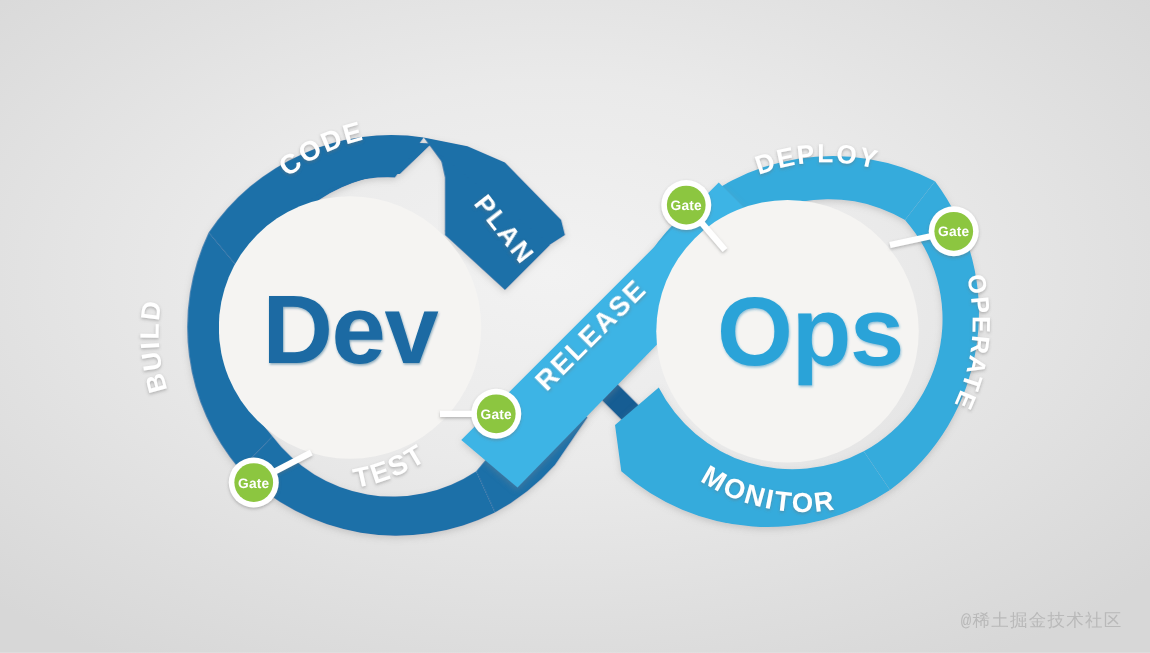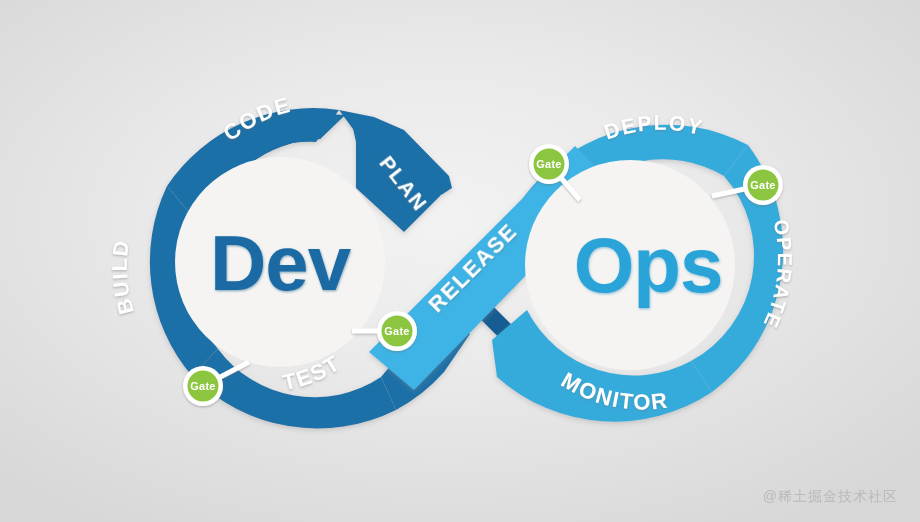--- a/index.html
+++ b/index.html
@@ -28,21 +28,21 @@
   }
   .gate-text{
     font-family:"Liberation Sans", sans-serif;
     font-weight:bold;
     font-size:11px;
     fill:#ffffff;
     letter-spacing:0.2px;
   }
   .watermark{
     position:absolute;right:22px;bottom:16px;
-    font-family:Liberation Sans, sans-serif;
+    font-family:Liberation Mono, monospace;
     font-size:14px;color:#b9b9b9;letter-spacing:1px;
     user-select:none;white-space:nowrap;
   }
 </style>
 </head>
 <body>
 
 <div id="stage">
 
   <svg width="920" height="522" viewBox="0 0 920 522">

